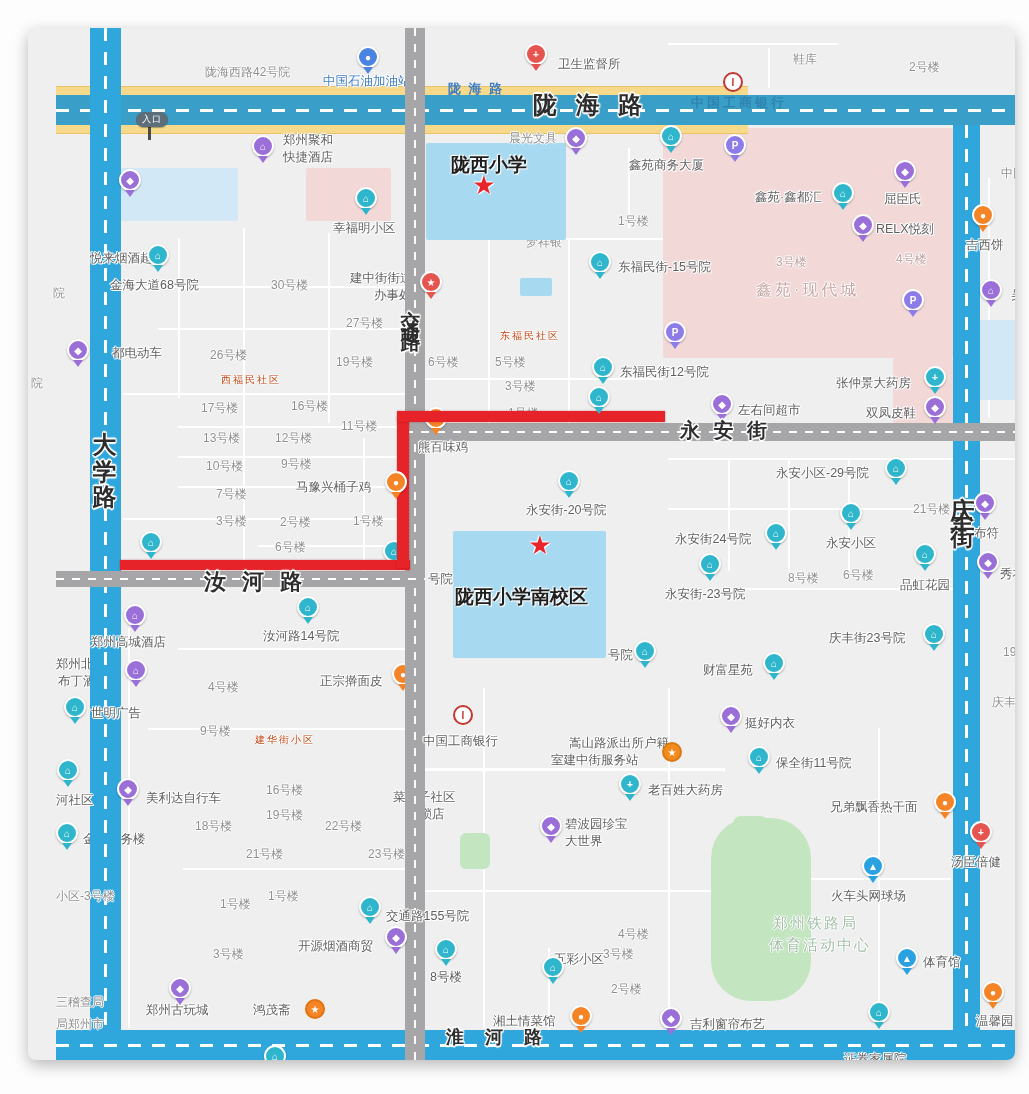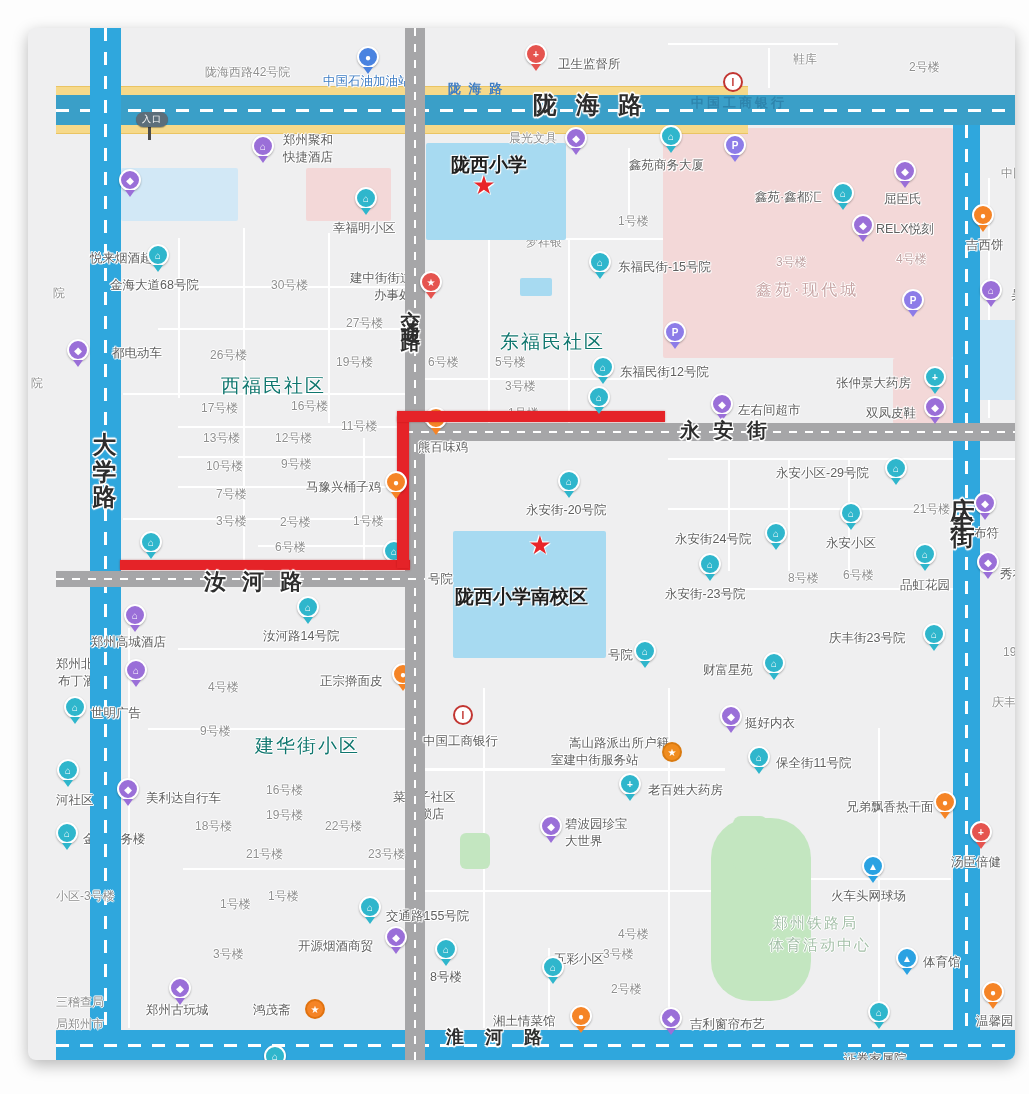--- a/index.html
+++ b/index.html
@@ -14,21 +14,21 @@
   .road.yellow{z-index:2;}
   .route-seg{position:absolute;z-index:5;background:var(--route);box-shadow:0 0 2px rgba(150,0,0,.4);}
   .lbl{position:absolute;white-space:nowrap;font-size:12.5px;color:#5f5f5f;z-index:4;line-height:16px;
        text-shadow:1px 0 0 #fff,-1px 0 0 #fff,0 1px 0 #fff,0 -1px 0 #fff,1px 1px 0 #fff,-1px -1px 0 #fff;}
   .lbl.blue{color:#3f7dc4;}
   .lbl.z2{z-index:2;}
   .bld{position:absolute;white-space:nowrap;font-size:12px;color:#8f8f8f;z-index:4;
        text-shadow:1px 0 0 #fff,-1px 0 0 #fff,0 1px 0 #fff,0 -1px 0 #fff;}
   .bld.pink{color:#bfa0a0;}
   .bld.z1{z-index:1;}
-  .bld.area{font-size:19px;color:#0f766e;letter-spacing:2px;}
+  .bld.area{font-size:10px;color:#c2410c;letter-spacing:2px;}
   .bld.area-pink{font-size:16px;color:#c7a4a4;letter-spacing:3px;}
   .bld.area-green{font-size:15px;color:#a4bfa8;letter-spacing:2px;}
   .roadname{position:absolute;font-weight:bold;color:#2d2d2d;z-index:7;white-space:nowrap;line-height:1.1;
        text-shadow:0 0 3px #fff,1px 1px 0 #fff,-1px -1px 0 #fff,1px -1px 0 #fff,-1px 1px 0 #fff,0 2px 1px #fff,0 -2px 1px #fff;}
   .roadname.vert{writing-mode:vertical-lr;}
   .roadname.bluetxt{color:#3f7dc4;font-weight:bold;text-shadow:none;}
   .roadname.faint{color:rgba(25,90,130,.38);text-shadow:none;font-weight:bold;}
   .pin{position:absolute;width:22px;height:29px;transform:translate(-50%,-100%);z-index:6;}
   .pin .head{position:absolute;left:0;top:0;width:18px;height:18px;border-radius:50%;
        border:2px solid #fff;background:var(--c);box-shadow:0 1px 2px rgba(0,0,0,.3);
@@ -231,21 +231,21 @@
         <div class="tail"></div>
       </div>
       <div class="pin " style="left: 885px; top: 290px; --c: #8d7ce8;">
         <div class="head">P</div>
         <div class="tail"></div>
       </div>
       <div class="pin " style="left: 368px; top: 472px; --c: #f58426;">
         <div class="head">●</div>
         <div class="tail"></div>
       </div>
-      <div class="lbl " style="left: 278px; top: 451px; font-family: Liberation Serif, serif;">马豫兴桶子鸡</div>
+      <div class="lbl " style="left: 268px; top: 451px; font-family: Liberation Serif, serif;">马豫兴桶子鸡</div>
       <div class="pin low" style="left: 408px; top: 408px; --c: #f58426;">
         <div class="head">●</div>
         <div class="tail"></div>
       </div>
       <div class="lbl " style="left: 390px; top: 411px;">熊百味鸡</div>
       <div class="pin " style="left: 868px; top: 458px; --c: #2fb6cc;">
         <div class="head">⌂</div>
         <div class="tail"></div>
       </div>
       <div class="lbl " style="left: 748px; top: 437px;">永安小区-29号院</div>
@@ -301,21 +301,21 @@
       <div class="lbl " style="left: 717px; top: 687px;">挺好内衣</div>
       <div class="pin " style="left: 731px; top: 747px; --c: #2fb6cc;">
         <div class="head">⌂</div>
         <div class="tail"></div>
       </div>
       <div class="lbl " style="left: 748px; top: 727px;">保全街11号院</div>
       <div class="pin " style="left: 917px; top: 792px; --c: #f58426;">
         <div class="head">●</div>
         <div class="tail"></div>
       </div>
-      <div class="lbl " style="left: 802px; top: 771px; margin-left: 16px;">兄弟飘香热干面</div>
+      <div class="lbl " style="left: 802px; top: 771px;">兄弟飘香热干面</div>
       <div class="pin " style="left: 953px; top: 822px; --c: #e5544f;">
         <div class="head">+</div>
         <div class="tail"></div>
       </div>
       <div class="lbl " style="left: 923px; top: 826px;">汤臣倍健</div>
       <div class="pin " style="left: 602px; top: 774px; --c: #2fb6cc;">
         <div class="head">+</div>
         <div class="tail"></div>
       </div>
       <div class="lbl " style="left: 620px; top: 754px;">老百姓大药房</div>

